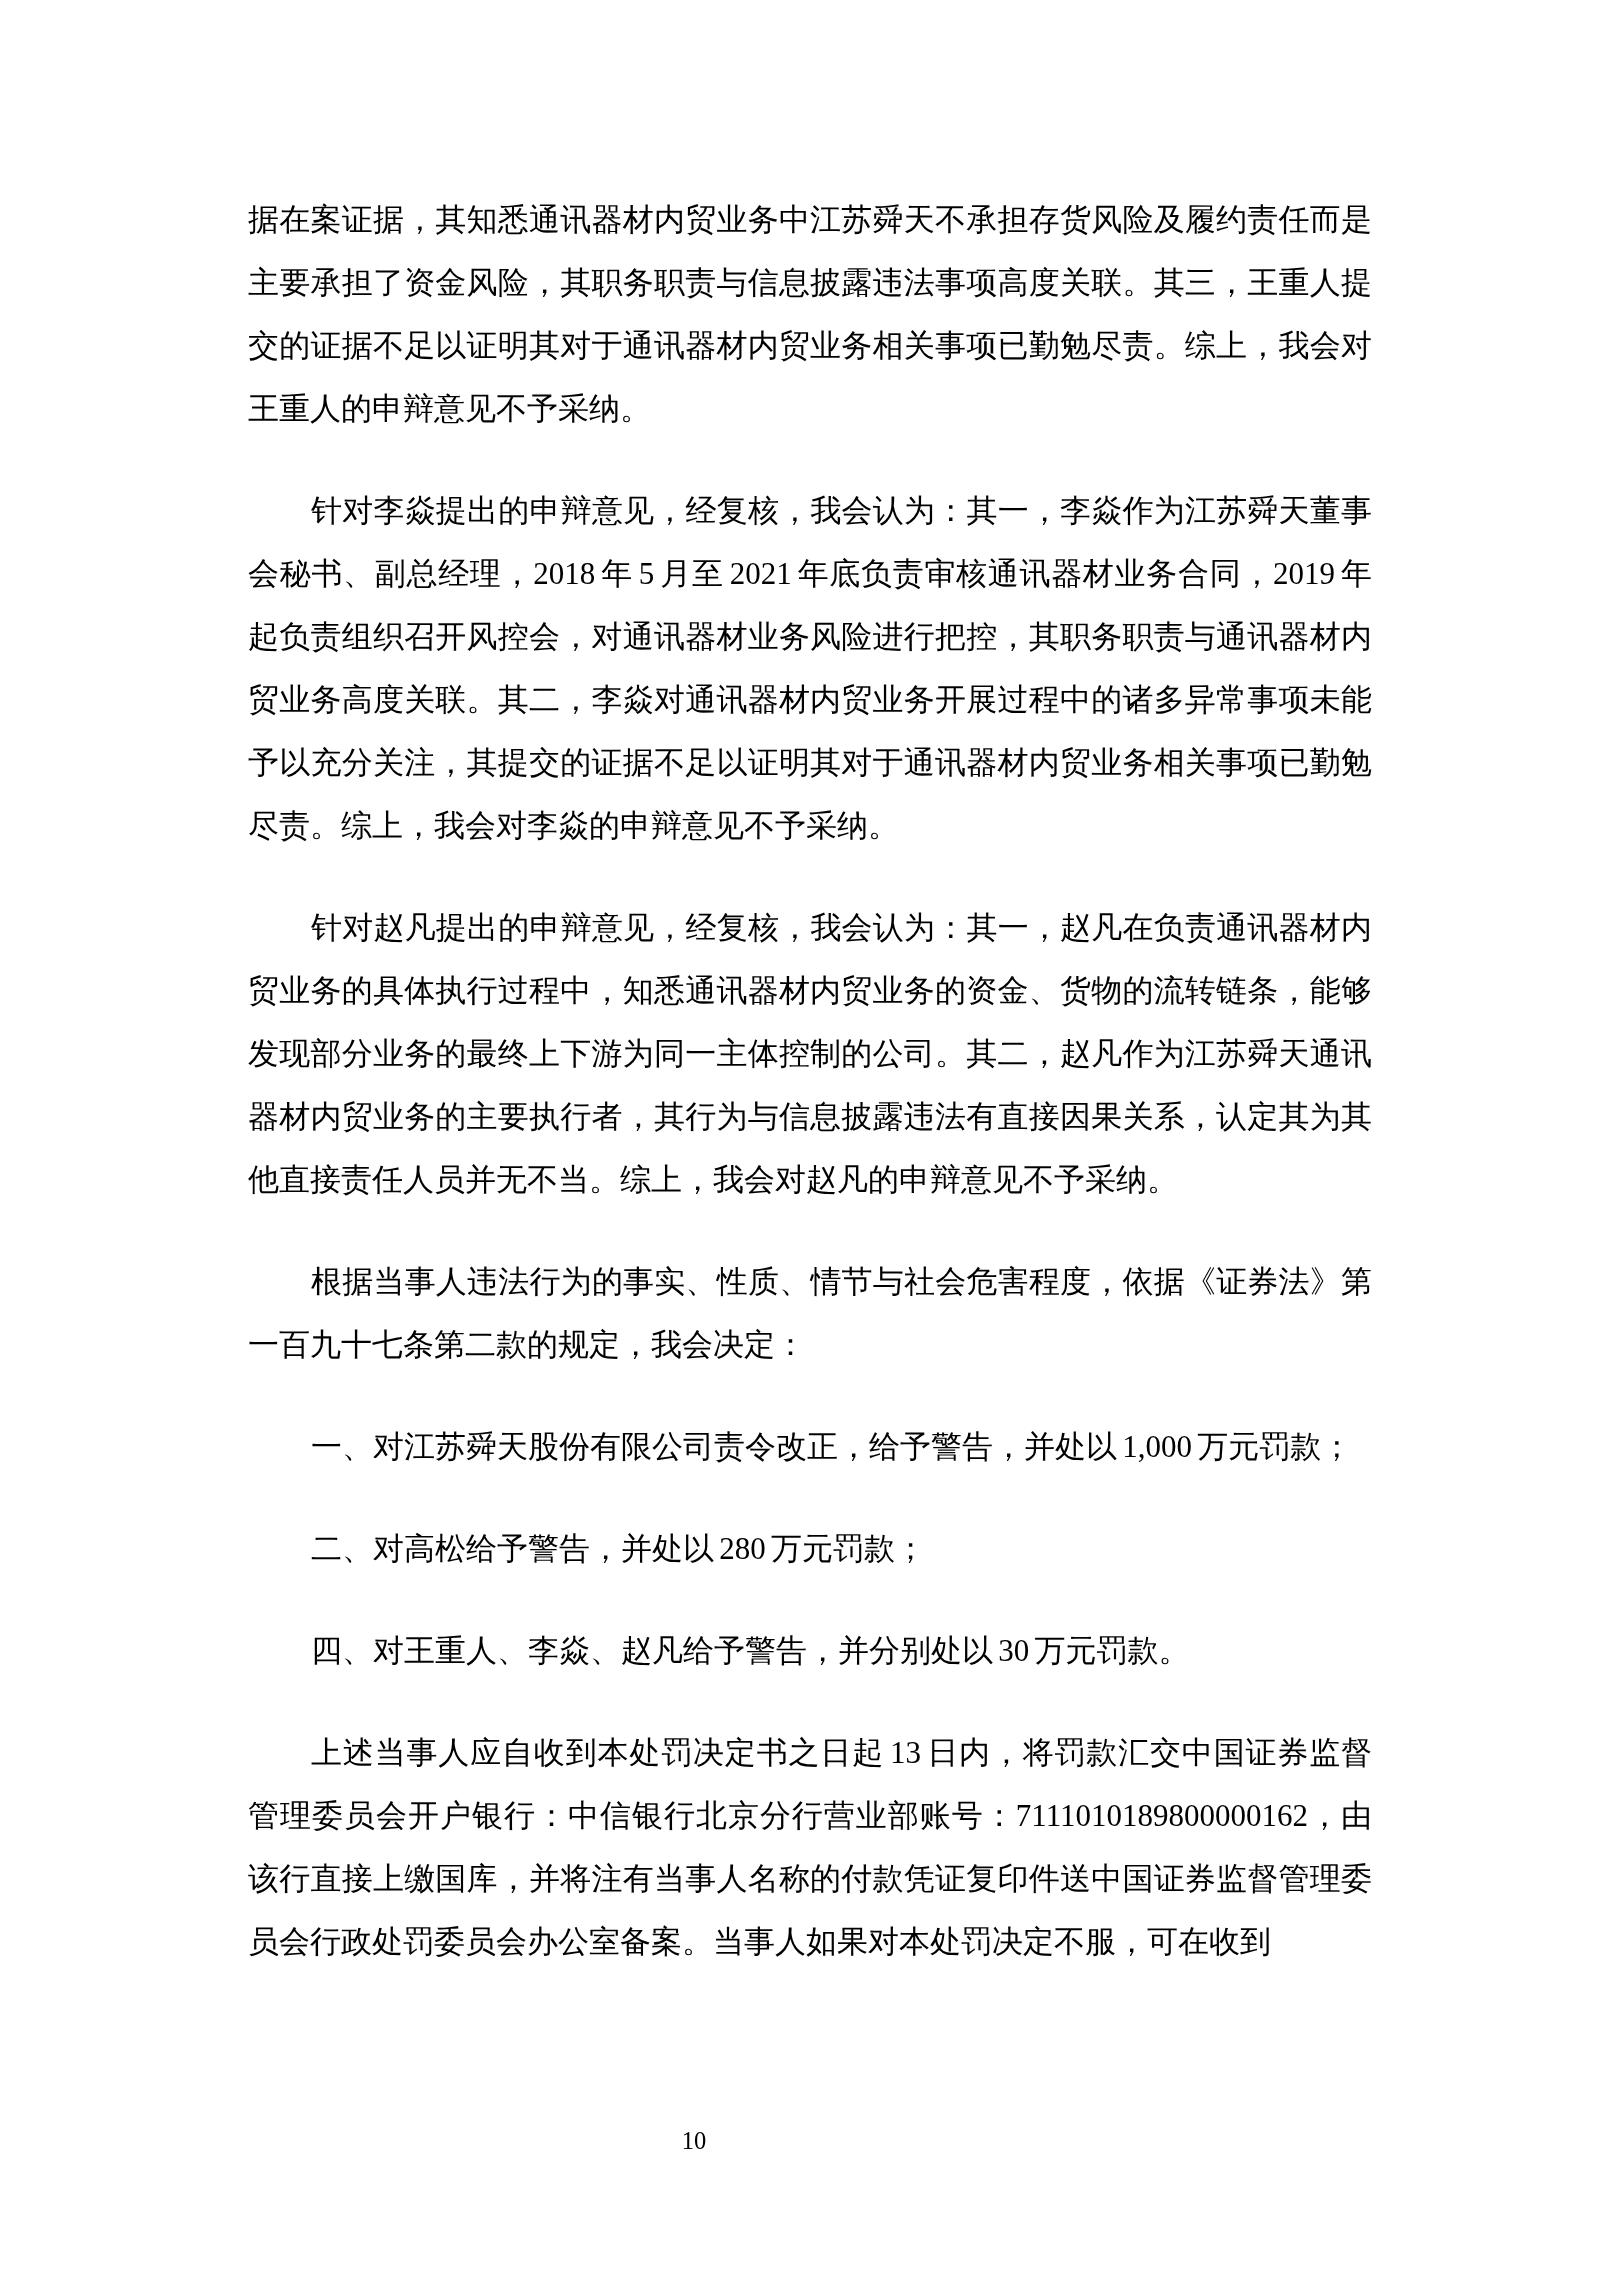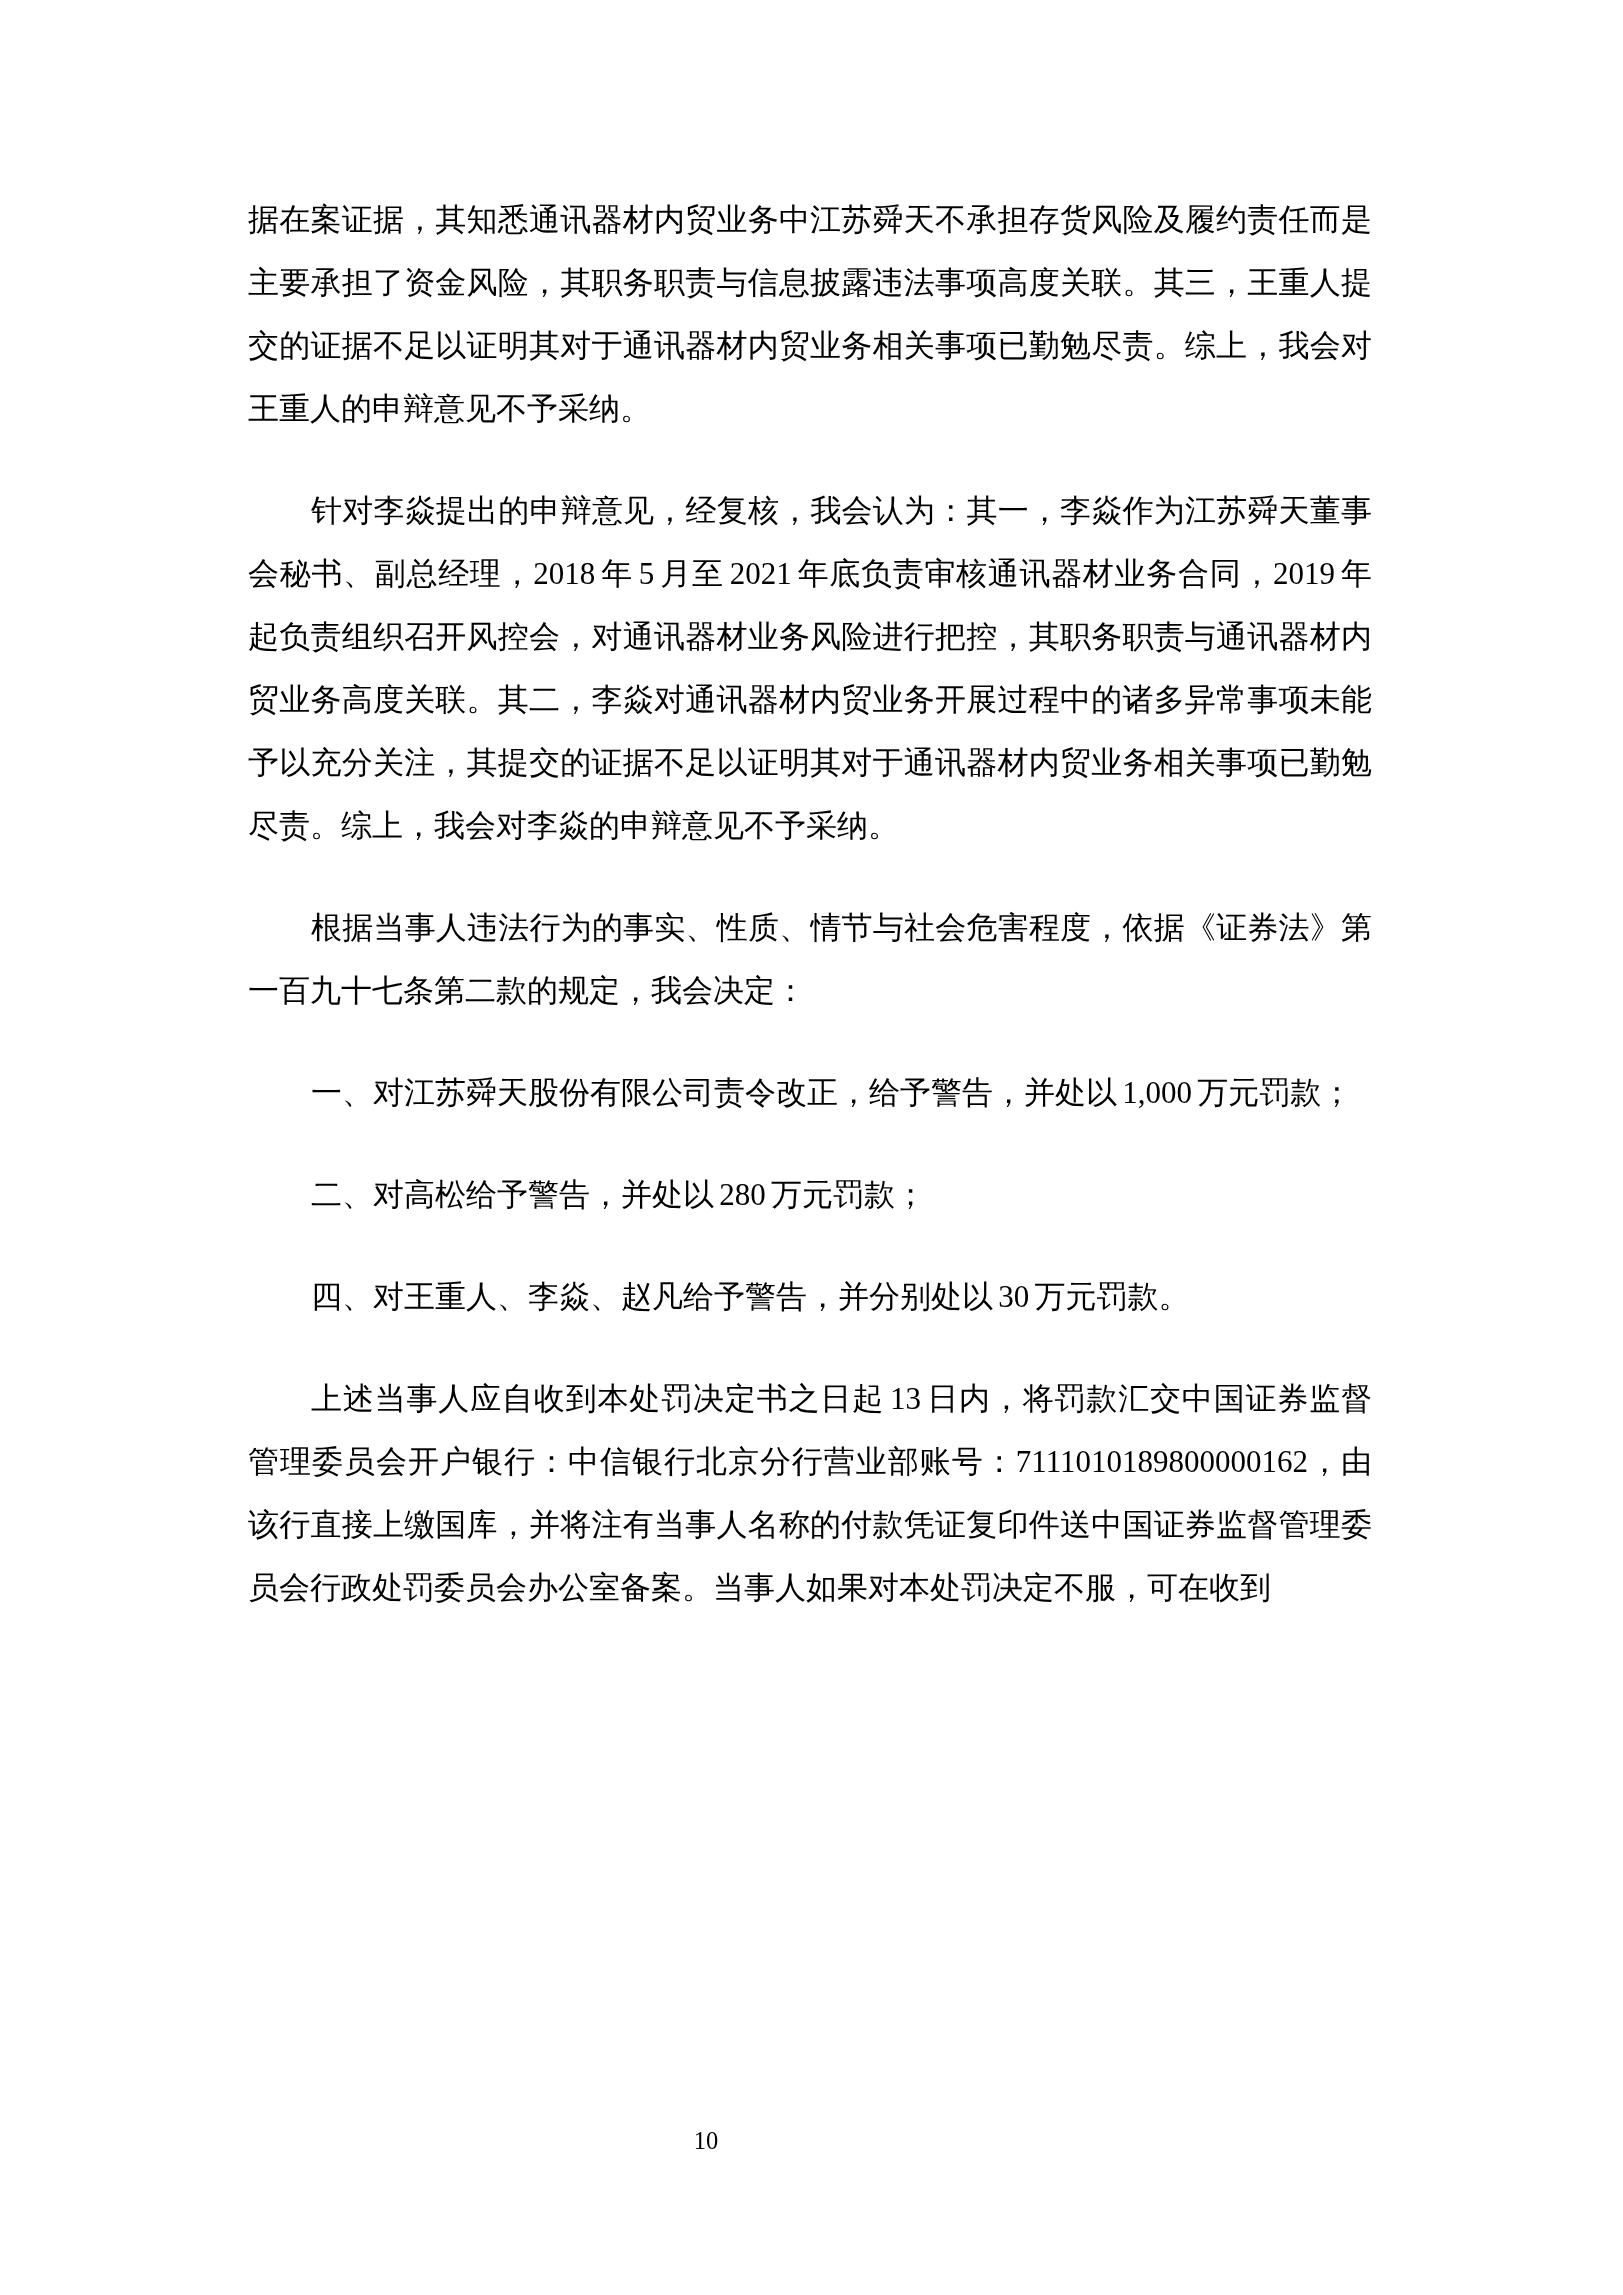--- a/index.html
+++ b/index.html
@@ -30,36 +30,37 @@
   .para {
     margin: 39px 0 0 0;
     text-indent: 63px; 
   }
   .para.first {
     margin-top: 0;
     text-indent: 0; 
   }
   .footer {
     position: absolute;
-    left: 16px;
+    left: 4px;
     top: 2126px;
     width: 100%;
     text-align: center;
     font-size: 24.5px;
     line-height: 29px;
   }
 </style>
 </head>
 <body>
 
 <div class="page">
 
   <div class="content">
     <p class="para first">据在案证据，其知悉通讯器材内贸业务中江苏舜天不承担存货风险及履约责任而是主要承担了资金风险，其职务职责与信息披露违法事项高度关联。其三，王重人提交的证据不足以证明其对于通讯器材内贸业务相关事项已勤勉尽责。综上，我会对王重人的申辩意见不予采纳。</p>
     <p class="para">针对李焱提出的申辩意见，经复核，我会认为：其一，李焱作为江苏舜天董事会秘书、副总经理，2018 年 5 月至 2021 年底负责审核通讯器材业务合同，2019 年起负责组织召开风控会，对通讯器材业务风险进行把控，其职务职责与通讯器材内贸业务高度关联。其二，李焱对通讯器材内贸业务开展过程中的诸多异常事项未能予以充分关注，其提交的证据不足以证明其对于通讯器材内贸业务相关事项已勤勉尽责。综上，我会对李焱的申辩意见不予采纳。</p>
+    <p class="para">针对赵凡提出的申辩意见，经复核，我会认为：其一，赵凡在负责通讯器材内贸业务的具体执行过程中，知悉通讯器材内贸业务的资金、货物的流转链条，能够发现部分业务的最终上下游为同一主体控制的公司。其二，赵凡作为江苏舜天通讯器材内贸业务的主要执行者，其行为与信息披露违法有直接因果关系，认定其为其他直接责任人员并无不当。综上，我会对赵凡的申辩意见不予采纳。</p>
     <p class="para">根据当事人违法行为的事实、性质、情节与社会危害程度，依据《证券法》第一百九十七条第二款的规定，我会决定：</p>
     <p class="para">一、对江苏舜天股份有限公司责令改正，给予警告，并处以 1,000 万元罚款；</p>
     <p class="para">二、对高松给予警告，并处以 280 万元罚款；</p>
     <p class="para">四、对王重人、李焱、赵凡给予警告，并分别处以 30 万元罚款。</p>
     <p class="para">上述当事人应自收到本处罚决定书之日起 13 日内，将罚款汇交中国证券监督管理委员会开户银行：中信银行北京分行营业部账号：7111010189800000162，由该行直接上缴国库，并将注有当事人名称的付款凭证复印件送中国证券监督管理委员会行政处罚委员会办公室备案。当事人如果对本处罚决定不服，可在收到</p>
   </div>
 
   <div class="footer">10</div>
 
 </div>

